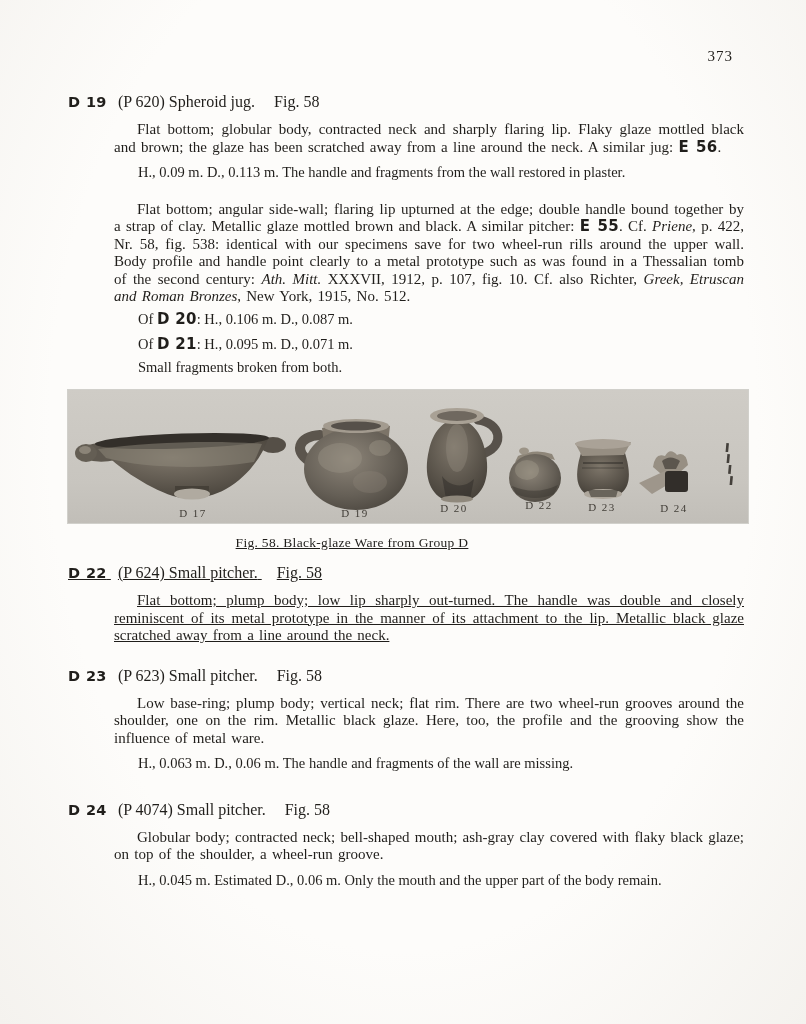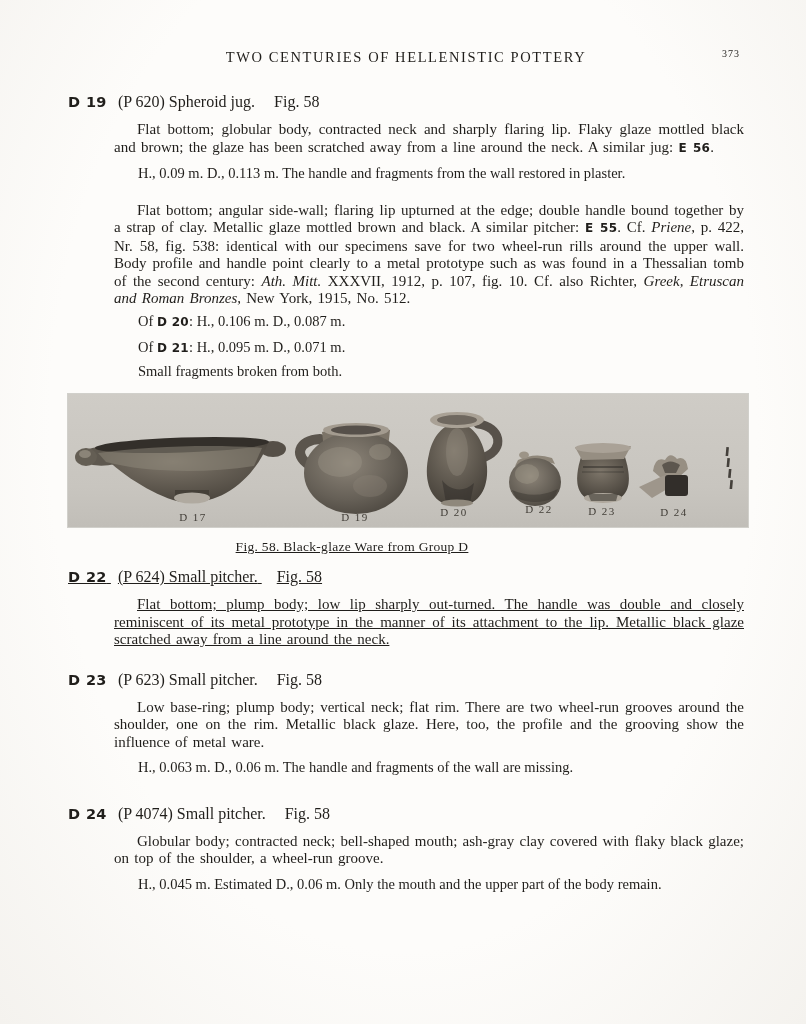--- a/index.html
+++ b/index.html
@@ -9,30 +9,30 @@
     box-sizing:border-box;
     padding:48px 62px 0 68px;
     background: radial-gradient(ellipse at 50% 42%, #fdfcfa 62%, #f4f2ee 100%);
     font-family:"Liberation Serif", serif;
     color:#201e1b;
     overflow:hidden;
   }
   
   .running-head { position:relative; text-align:center; height:20px; }
   .head-title { font-size:14.5px; letter-spacing:1.6px; }
-  .page-number { position:absolute; right:4px; top:0; font-size:10px; letter-spacing:1px; }
+  .page-number { position:absolute; right:11px; top:0; font-size:15px; letter-spacing:1px; }
 
   
   .entry-heading { margin:0; font-size:16px; font-weight:normal; line-height:20px; }
   .cat-num, .seg-b {
     font-family:"DejaVu Sans", sans-serif;
     font-weight:bold;
   }
   .cat-num { font-size:14.5px; letter-spacing:0.4px; }
-  .seg-b { font-size:12px; letter-spacing:0.3px; }
+  .seg-b { font-size:15px; letter-spacing:0.3px; }
   .seg-i { font-style:italic; }
   .entry-title { margin-left:7px; }
   .fig-ref { margin-left:15px; }
 
   
   .body-para {
     margin:9px 0 0 46px;
     font-size:15px; line-height:17.5px;
     text-align:justify; text-align-last:left;
     text-indent:23px;
@@ -66,21 +66,20 @@
     letter-spacing:0.3px;
     text-decoration:underline;
   }
 </style>
 </head>
 <body>
 
 <div class="page">
 
   <div class="running-head">
-    <span class="head-title">TWO CENTURIES OF HELLENISTIC POTTERY</span>
     <span class="page-number">373</span>
   </div>
 
   <section class="entry entry-d19">
     <h2 class="entry-heading">
       <span class="cat-num">D 19</span>
       <span class="entry-title">(P 620) Spheroid jug.</span>
       <span class="fig-ref">Fig. 58</span>
     </h2>
     <p class="body-para"><span>Flat bottom; globular body, contracted neck and sharply flaring lip. Flaky glaze mottled black and brown; the glaze has been scratched away from a line around the neck. A similar jug: </span><span class="seg-b">E 56</span><span>.</span></p>

